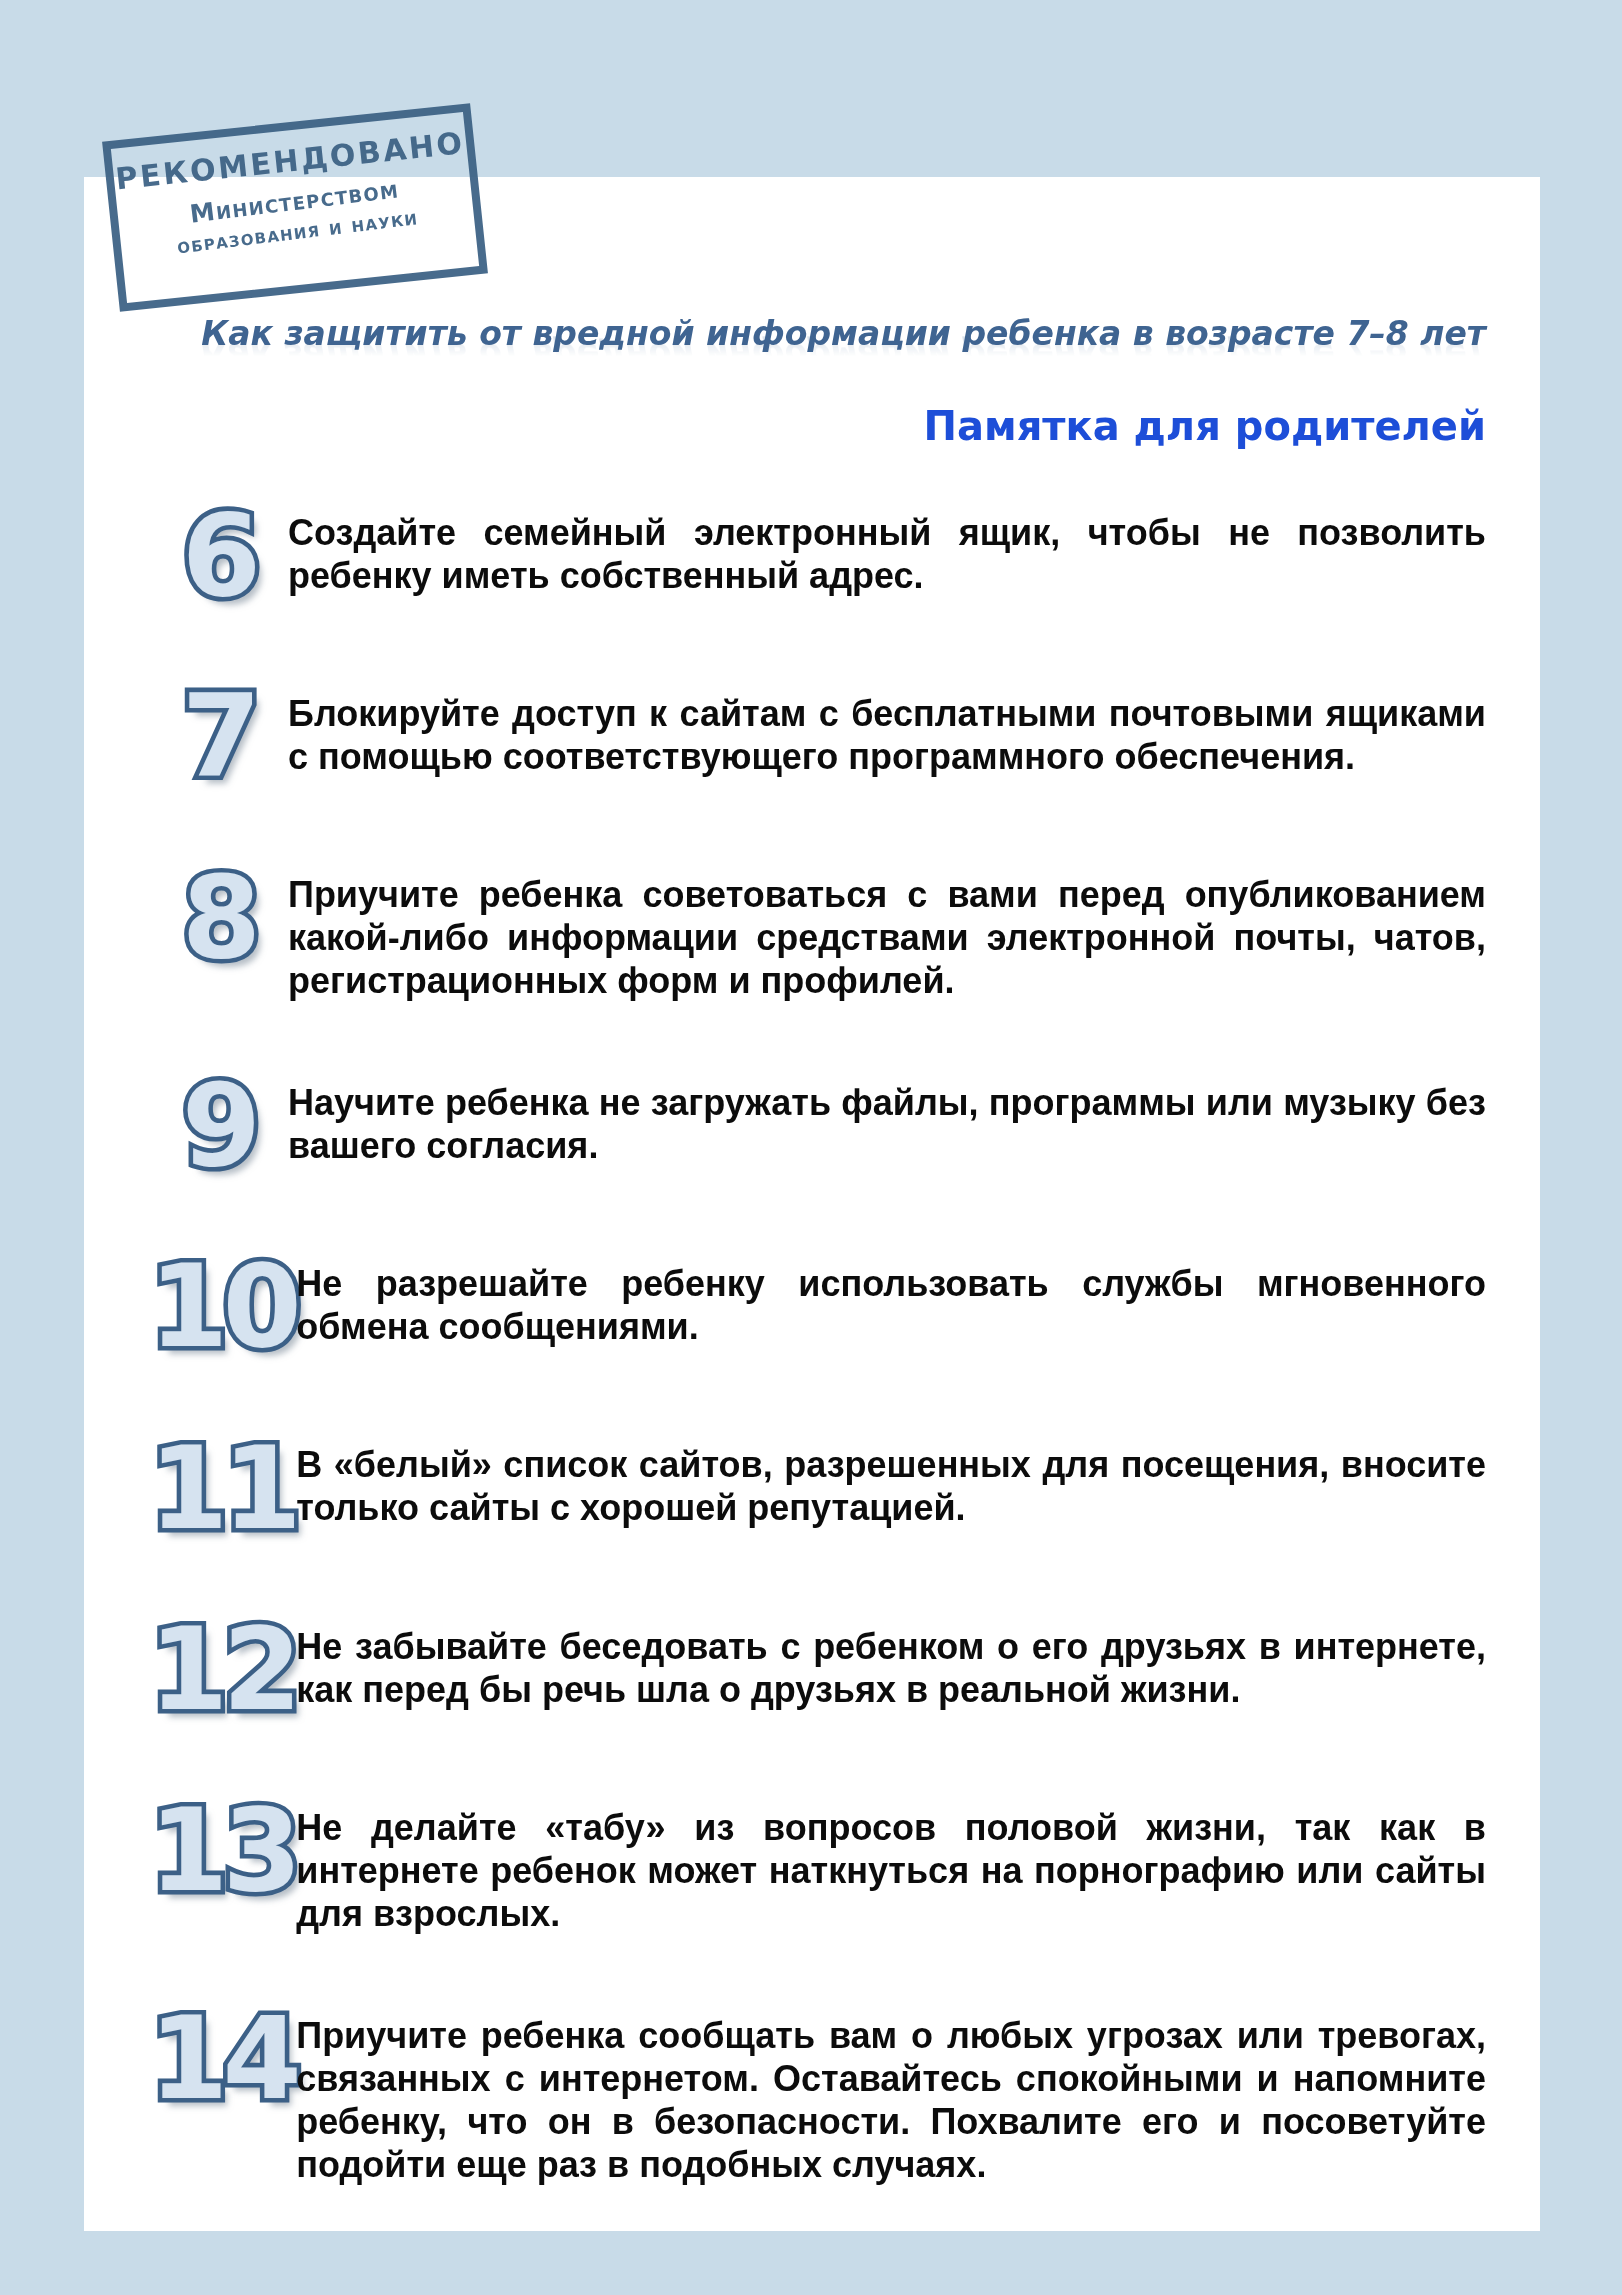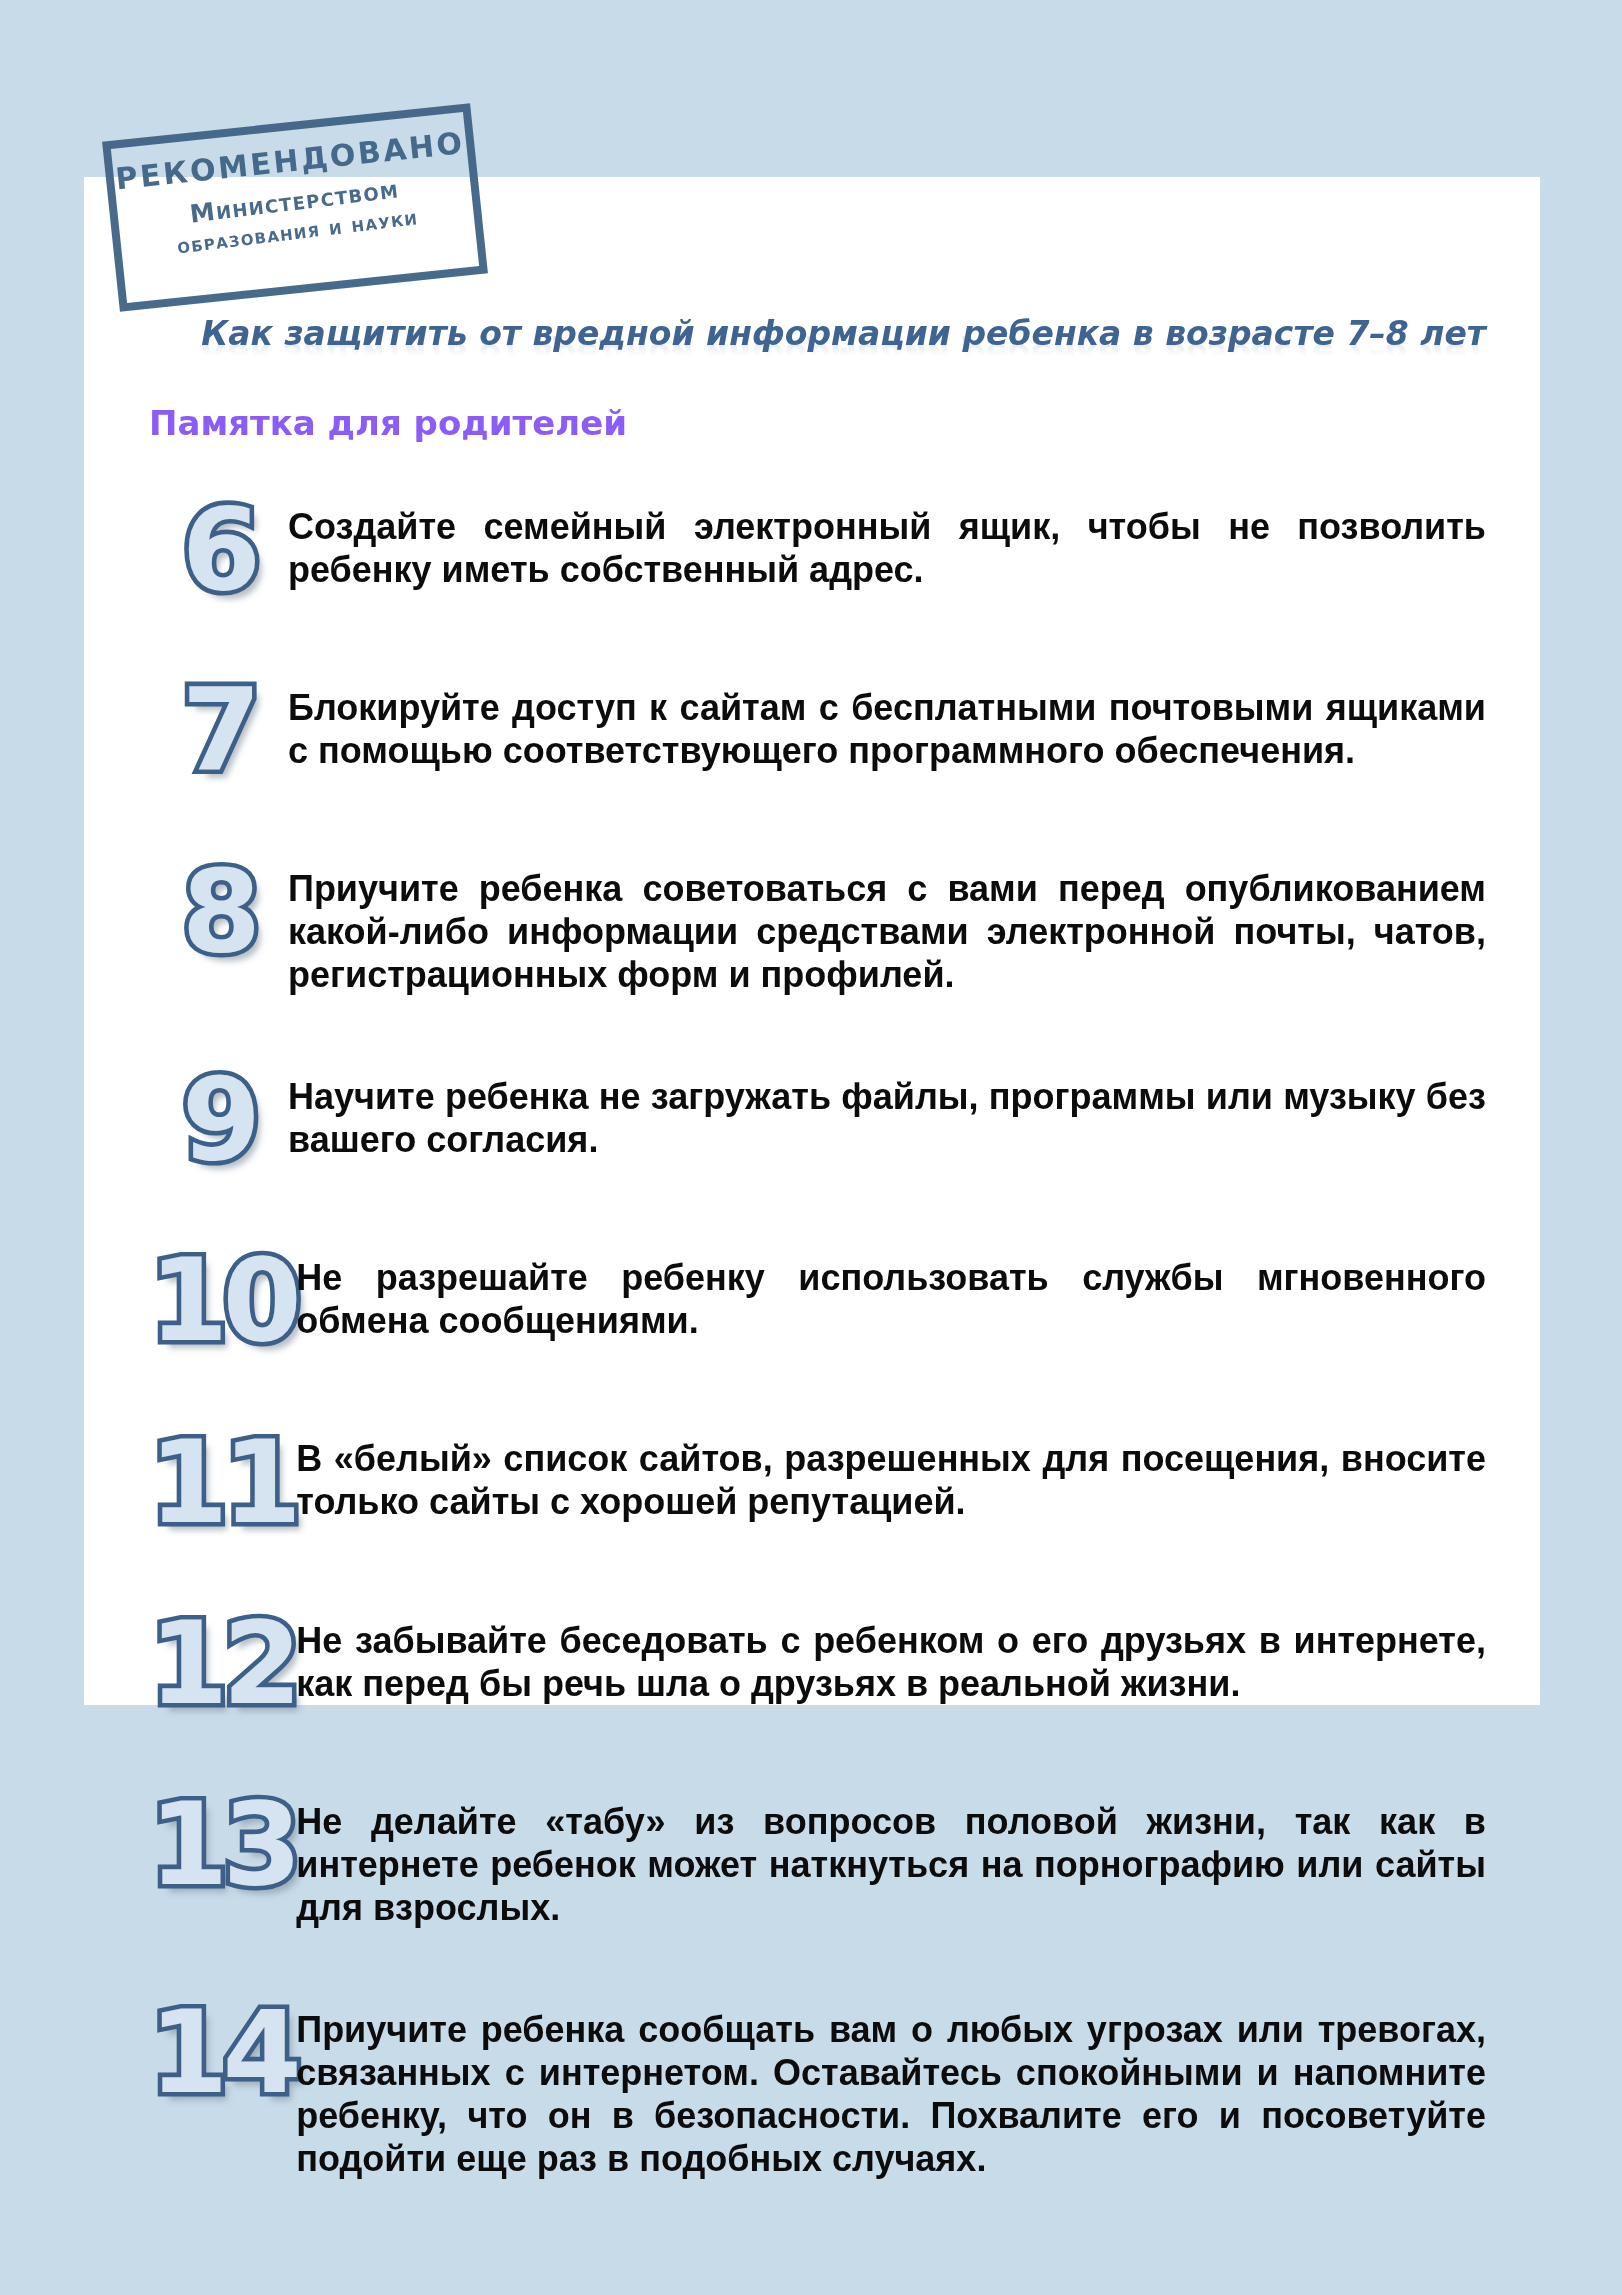--- a/index.html
+++ b/index.html
@@ -11,21 +11,21 @@
     height: 2295px;
     background: #c8dbe8;
     overflow: hidden;
   }
 
   .paper {
     position: absolute;
     left: 84px;
     top: 177px;
     width: 1456px;
-    height: 1528px;
+    height: 2054px;
     background: #ffffff;
     box-sizing: border-box;
     padding: 0 54px 12px 65px;
   }
 
   
   .stamp {
     position: absolute;
     left: 110px;
     top: 122px;
@@ -74,23 +74,23 @@
     font-size: 33px;
     line-height: 1.2;
     color: #3f6491;
     text-align: right;
     -webkit-box-reflect: below -19.6px linear-gradient(to bottom, transparent 45%, rgba(0,0,0,0.22) 100%);
   }
   .doc-subtitle {
     margin-top: 49px;
     font-family: "DejaVu Sans", sans-serif;
     font-weight: bold;
-    font-size: 34px;
-    color: #8b5cf6;
-    text-align: left;
+    font-size: 40px;
+    color: #1d4ed8;
+    text-align: right;
   }
 
   
   .list {
     list-style: none;
     margin: 62px 0 0 0;
     padding: 0;
   }
   .item {
     display: flex;

